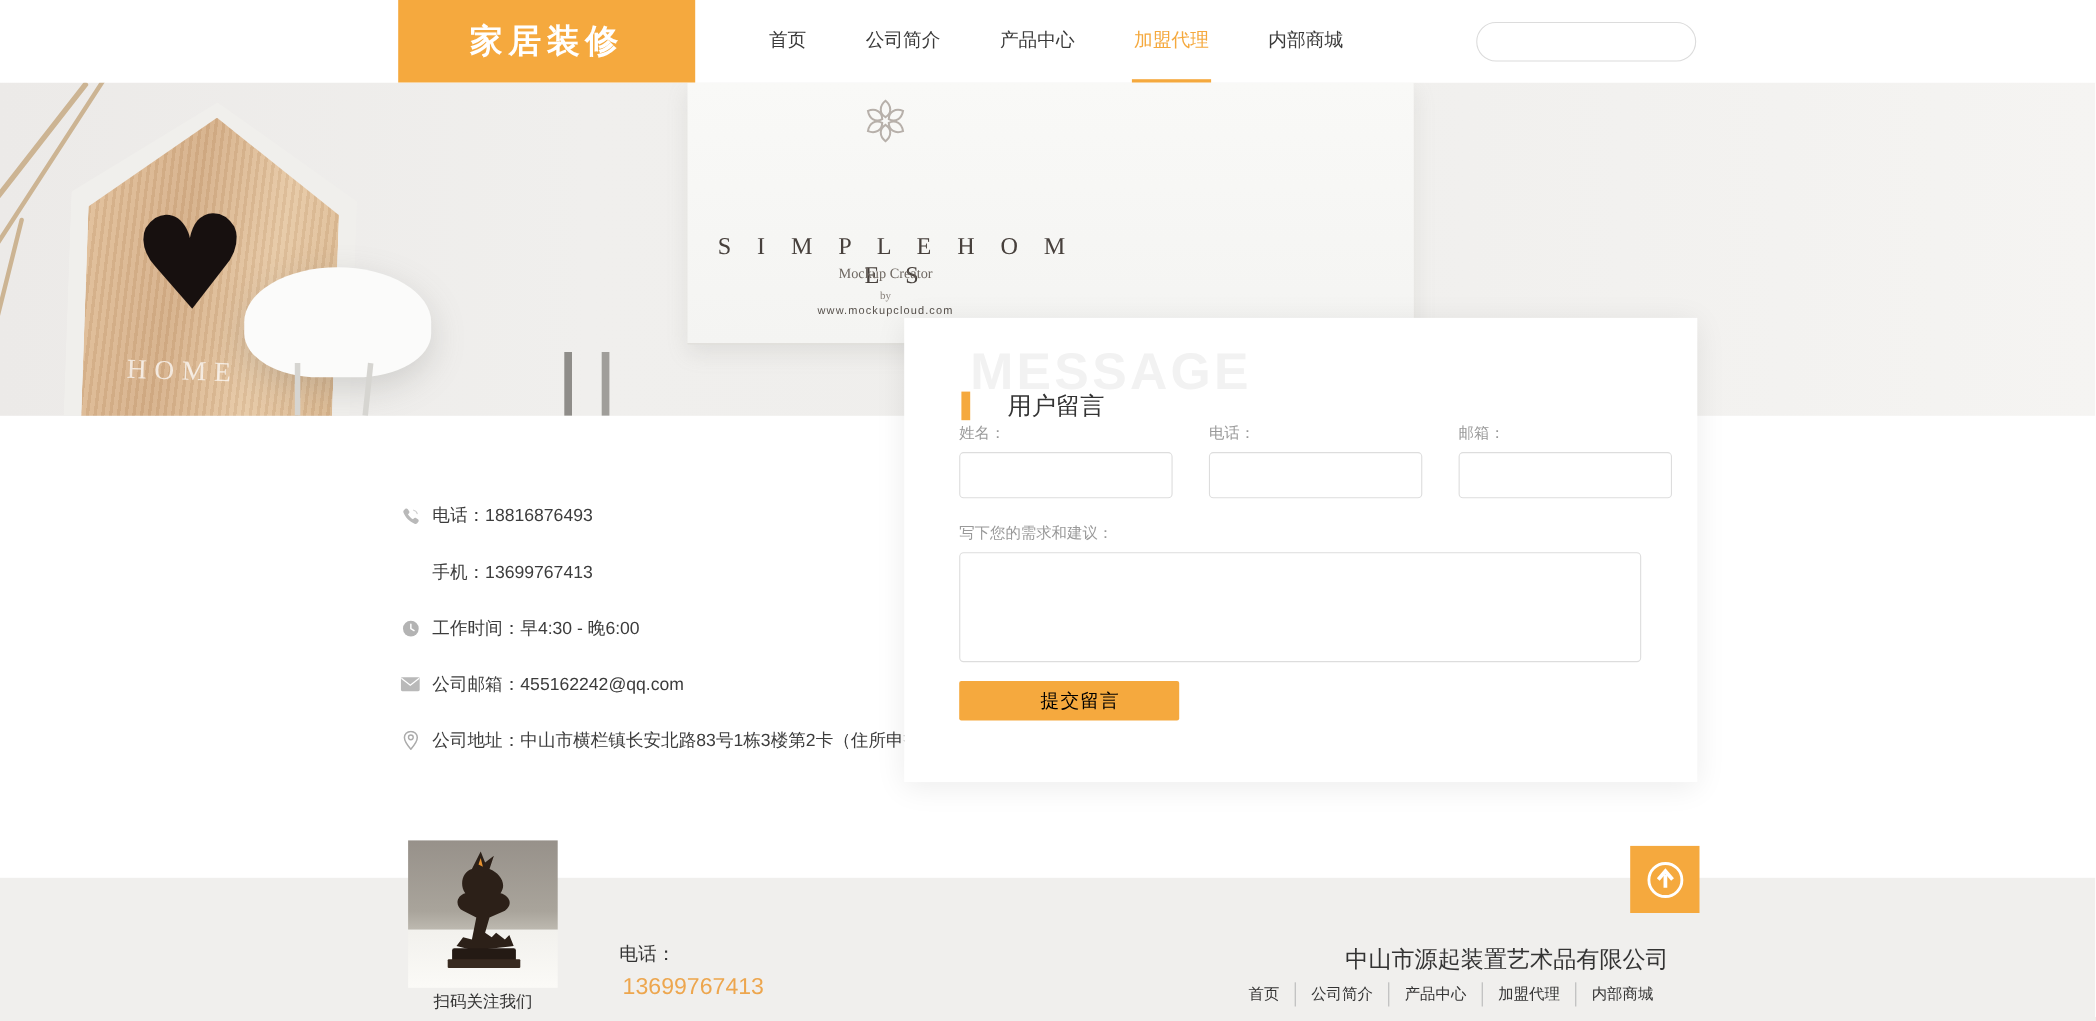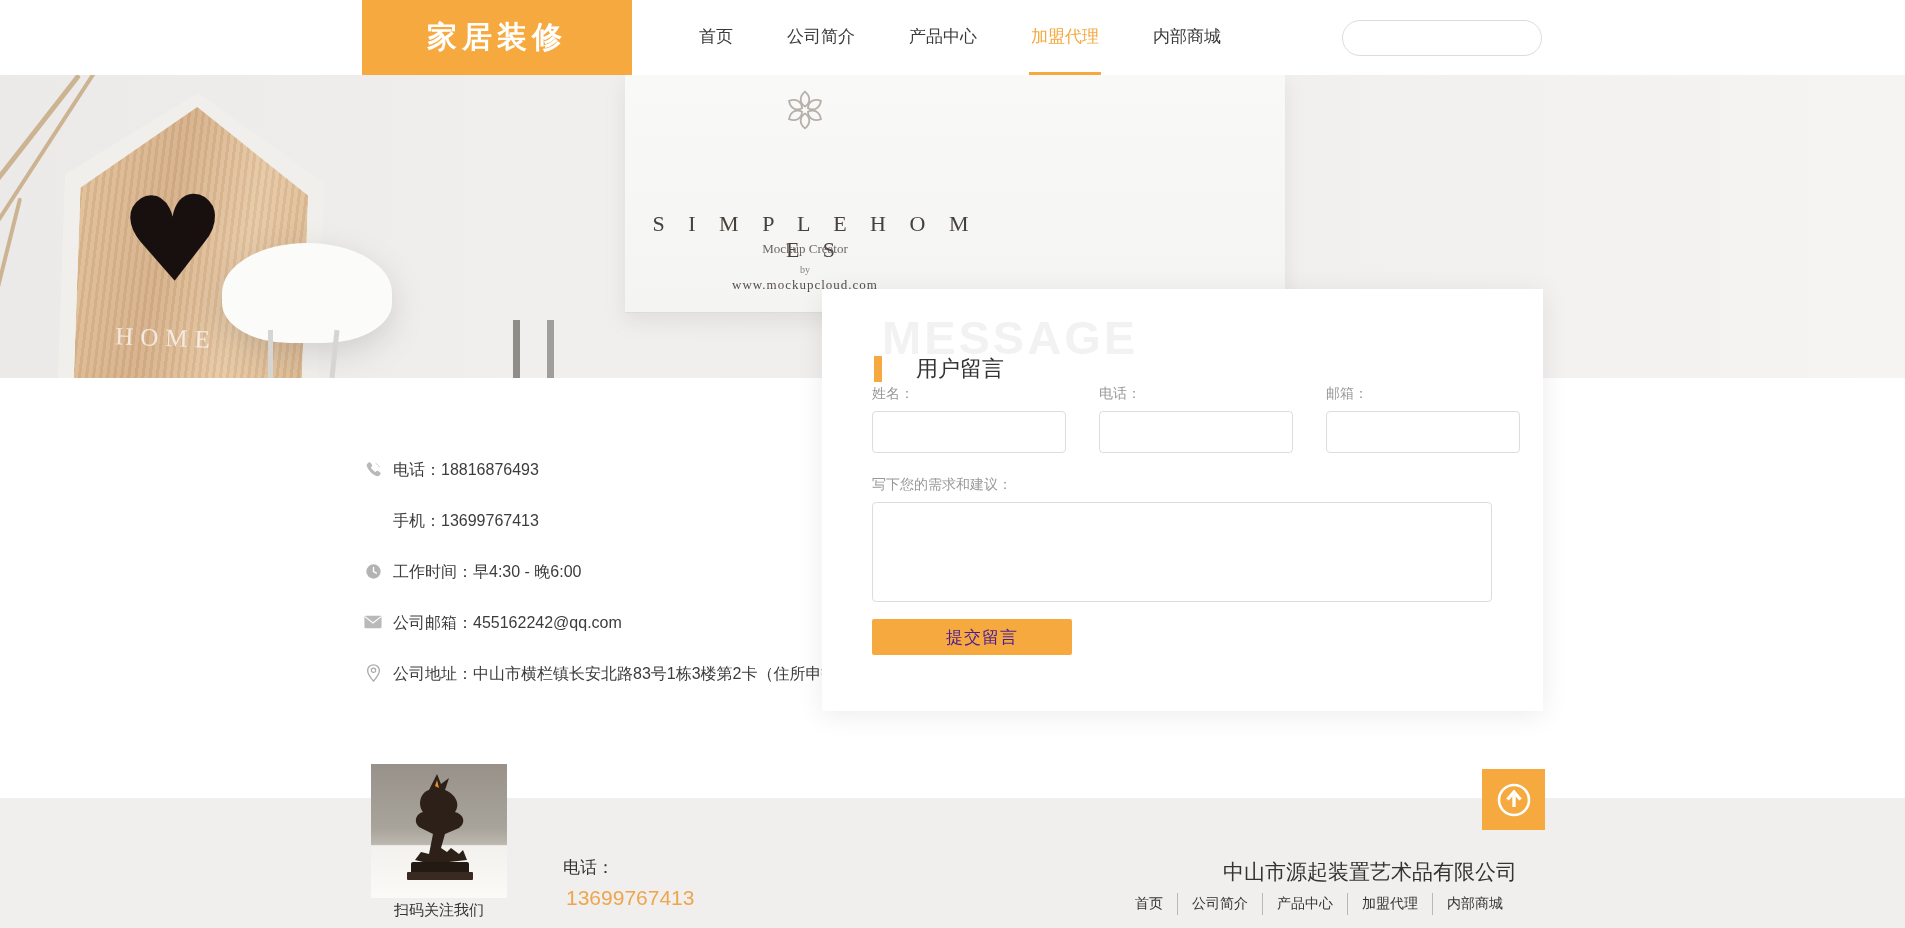--- a/index.html
+++ b/index.html
@@ -51,22 +51,22 @@
                 background:linear-gradient(180deg,#f9f9f7 0%,#f4f4f2 100%);
                 border-bottom:1px solid #dedcd8; box-shadow:0 8px 18px rgba(150,148,142,0.18); }
   .paper-inner { position:absolute; left:0; top:0; width:360px; height:238px; text-align:center; }
   .ornament { position:absolute; left:157px; top:12px; width:46px; height:46px; }
   .sh-title { position:absolute; left:10px; top:136px; width:360px; font-family:"Liberation Serif",serif;
               font-size:22px; letter-spacing:9px; color:#47403c; }
   .sh-sub { position:absolute; left:0; top:166px; width:360px; font-family:"Liberation Serif",serif;
             font-size:13px; color:#6e6761; }
   .sh-by { position:absolute; left:0; top:189px; width:360px; font-family:"Liberation Serif",serif;
            font-size:10px; color:#8a837d; }
-  .sh-url { position:absolute; left:0; top:202px; width:360px; font-family:Liberation Serif, serif;
-            font-size:13px; letter-spacing:1px; color:#56504b;text-align:center; }
+  .sh-url { position:absolute; left:0; top:202px; width:360px; font-family:Liberation Sans, sans-serif;
+            font-size:10px; letter-spacing:1px; color:#56504b;text-align:center; }
 
   
   .contact { position:absolute; left:363px; top:426px; width:440px; z-index:5;margin-top:33px; }
   .contact-row { display:flex; align-items:flex-start; margin-bottom:29px; height:22px; }
   .contact-ico { width:20px; height:20px; margin-right:10px; flex:0 0 20px; display:flex; align-items:center; justify-content:center; }
   .contact-txt { font-size:16px; color:#3c3c3c; line-height:22px; white-space:nowrap; }
 
   
   .msg-card { position:absolute; left:822px; top:289px; width:721px; height:422px; background:#ffffff;
               box-shadow:0 4px 26px rgba(0,0,0,0.08); z-index:10; }
@@ -77,21 +77,21 @@
   .msg-title { font-size:22px; color:#333; }
   .fields { position:absolute; left:50px; top:96px; display:flex; gap:33px; }
   .field { width:194px; }
   .field label, .ta-label { display:block; font-size:14px; color:#999; margin-bottom:8px; }
   .field input { width:194px; height:42px; border:1px solid #ddd; border-radius:4px; outline:none;
                  font-size:15px; padding:0 10px; color:#333; background:#fff; }
   .ta-wrap { position:absolute; left:50px; top:187px; width:620px; }
   .ta-wrap textarea { width:620px; height:100px; border:1px solid #ddd; border-radius:4px; resize:none;
                       outline:none; font-size:15px; padding:8px 10px; color:#333; font-family:inherit; background:#fff; }
   .submit-btn { position:absolute; left:50px; top:330px; width:200px; height:36px; background:#f5a93e;
-                border:none; border-radius:2px; color:#4c1d95; font-size:17px; cursor:pointer; letter-spacing:1px;padding-left:20px; }
+                border:none; border-radius:2px; color:#000000; font-size:17px; cursor:pointer; letter-spacing:1px;padding-left:20px; }
 
   
   .footer-bg { position:absolute; left:0; top:798px; width:1905px; height:130px; background:#f0efed; }
   .qr-img { position:absolute; left:371px; top:764px; width:136px; height:134px; z-index:6;
             background:linear-gradient(180deg,#97918a 0%,#a9a49b 48%,#bcb8af 60%,#f2f1ed 61%,#fbfaf7 100%); }
   .qr-caption { position:absolute; left:361px; top:901px; width:156px; text-align:center; font-size:15px; color:#333; z-index:6; }
   .ft-phone-label { position:absolute; left:563px; top:856px; font-size:17px; color:#333; z-index:6; }
   .ft-phone-num { position:absolute; left:566px; top:886px; font-size:21px; color:#eda64e; z-index:6; }
   .ft-company { position:absolute; left:1070px; top:858px; width:447px; text-align:right; font-size:21px; color:#333; z-index:6; }
   .ft-nav { position:absolute; left:1070px; top:893px; width:447px; display:flex; justify-content:flex-end; z-index:6; }

